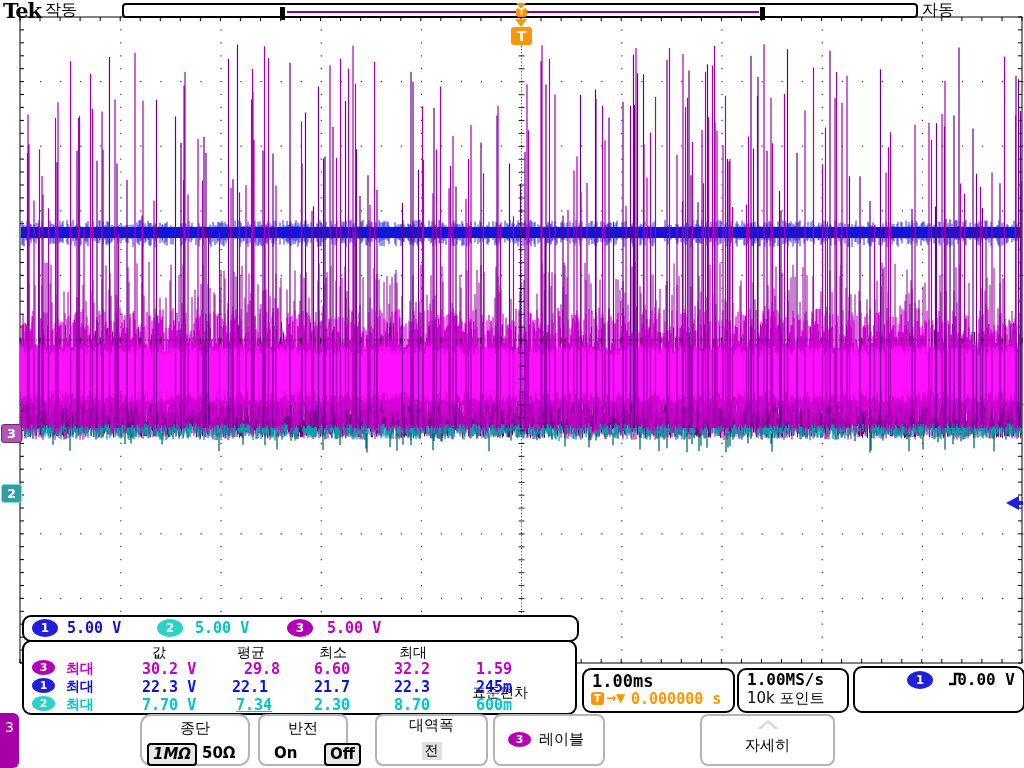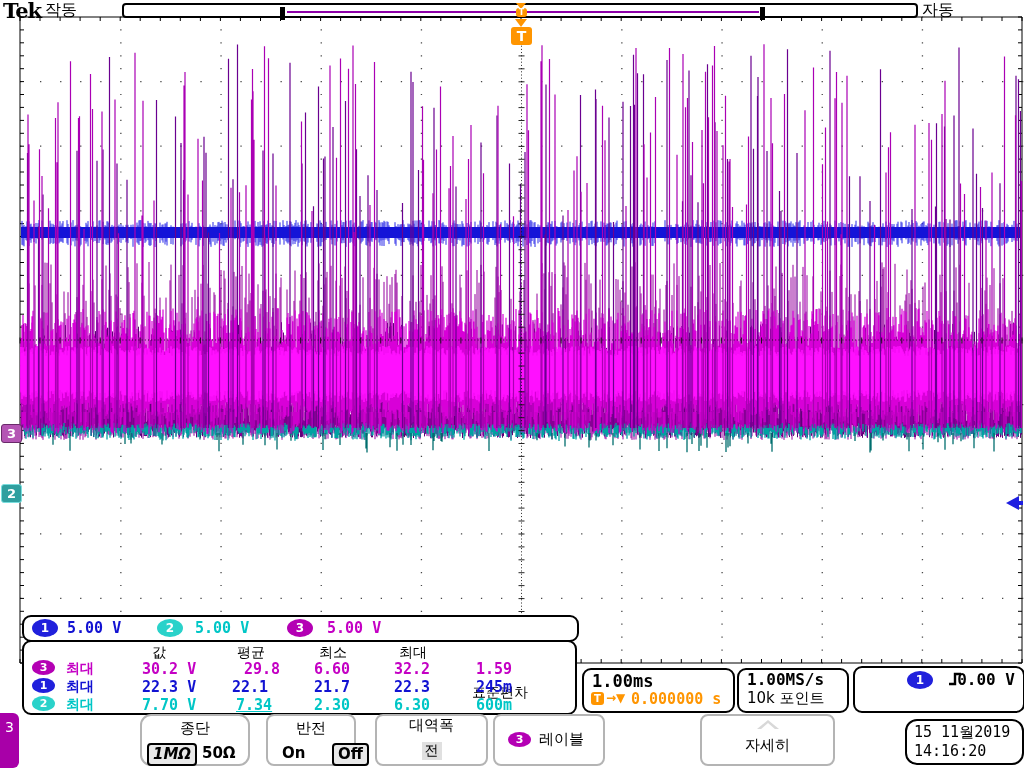--- a/index.html
+++ b/index.html
@@ -150,21 +150,21 @@
       <span class="abs meas-v c1" style="left:290px;">21.7</span>
       <span class="abs meas-v c1" style="left:370px;">22.3</span>
       <span class="abs meas-v c1" style="left:452px;">245m</span>
     </div>
     <div class="abs" style="left:0;top:54px;width:100%;height:18px;">
       <span class="abs oval sm ov2" style="left:8px;">2</span>
       <span class="abs meas-l c2" style="left:42px;">최대</span>
       <span class="abs meas-v c2" style="left:118px;">7.70 V</span>
       <span class="abs meas-v c2" style="left:212px;text-decoration:underline;">7.34</span>
       <span class="abs meas-v c2" style="left:290px;">2.30</span>
-      <span class="abs meas-v c2" style="left:370px;">6.30</span>
+      <span class="abs meas-v c2" style="left:370px;">8.70</span>
       <span class="abs meas-v c2" style="left:452px;">600m</span>
     </div>
   </div>
 
   <div class="abs z2 rbox tbbox">
     <span class="abs mono b" style="left:8px;top:1px;font-size:17px;">1.00ms</span>
     <span class="abs t-badge" style="left:7px;top:22px;width:13px;height:13px;font-size:10px;line-height:13px;">T</span>
     <span class="abs orange b" style="left:22px;top:21px;font-size:12px;">→▼</span>
     <span class="abs mono b orange" style="left:47px;top:20px;font-size:15px;">0.000000 s</span>
   </div>
@@ -182,36 +182,32 @@
     <span class="abs mono b" style="right:8px;top:2px;font-size:16px;">0.00 V</span>
   </div>
 
   <div class="abs z2 menutab">3</div>
 
   <div class="mbox z2" style="left:140px;width:110px;border-radius:11px;">
     <div class="mtitle">종단</div>
     <span class="mbtn boxed" style="left:5px;font-style:italic;">1MΩ</span>
     <span class="mbtn plain" style="left:58px;">50Ω</span>
   </div>
-  <div class="mbox z2" style="left:266px;width:90px;">
+  <div class="mbox z2" style="left:258px;width:90px;">
     <div class="mtitle">반전</div>
     <span class="mbtn plain" style="left:12px;">On</span>
     <span class="mbtn boxed" style="left:64px;">Off</span>
   </div>
   <div class="mbox z2" style="left:375px;width:113px;">
     <div class="mtitle" style="top:0;">대역폭</div>
     <span class="abs gsel" style="left:50%;transform:translateX(-50%);top:26px;font-size:14px;">전</span>
   </div>
   <div class="mbox z2" style="left:493px;width:112px;">
     <span class="abs oval sm ov3" style="left:13px;top:16px;">3</span>
     <span class="abs" style="left:44px;top:14px;font-size:15px;">레이블</span>
   </div>
   <div class="mbox z2" style="left:700px;width:135px;">
     <div class="caret"></div>
     <div class="abs" style="left:0;top:20px;width:100%;text-align:center;font-size:15px;">자세히</div>
   </div>
 
-  <div class="abs z2 rbox datebox">
-    <div class="abs mono" style="left:7px;top:2px;font-size:15px;">15 11월2019</div>
-    <div class="abs mono" style="left:7px;top:21px;font-size:15px;">14:16:20</div>
-  </div>
 
 </div>
 
 </body></html>

